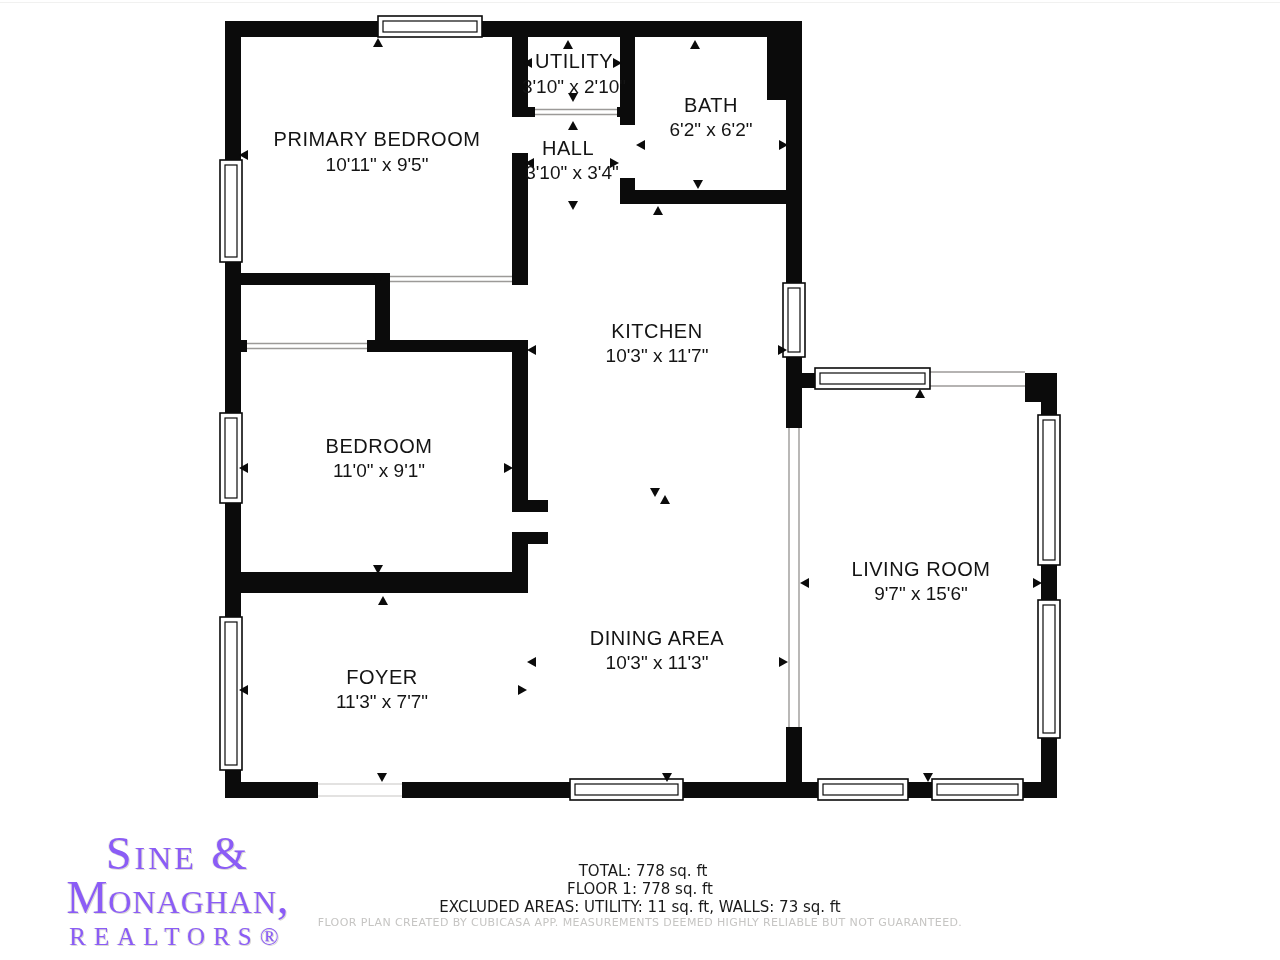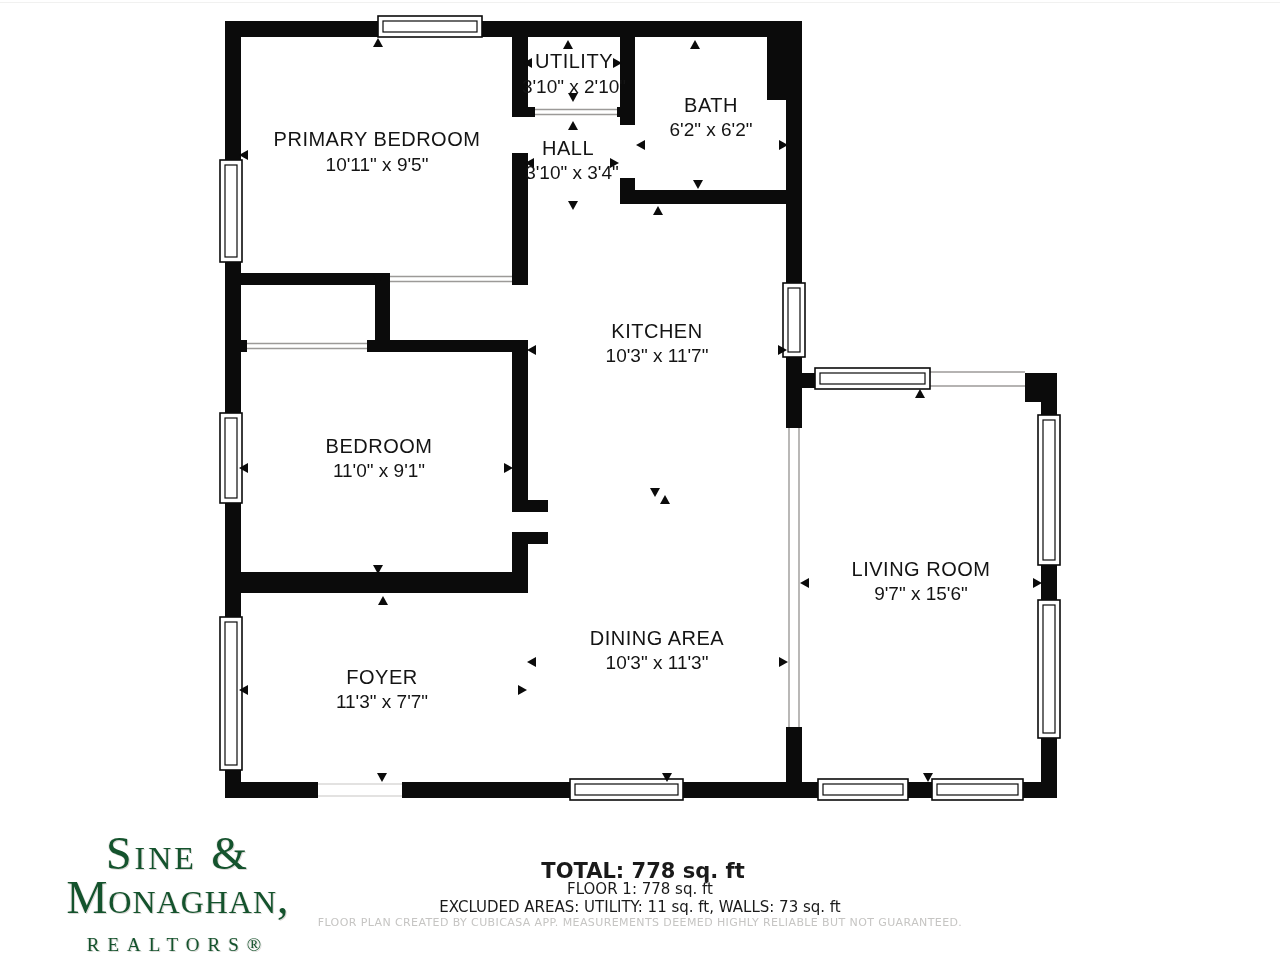--- a/index.html
+++ b/index.html
@@ -11,28 +11,28 @@
   svg .gap{fill:#ffffff;}
   svg .wo{fill:#ffffff;stroke:#0b0b0b;stroke-width:1.6;}
   svg .wi{fill:none;stroke:#0b0b0b;stroke-width:1.2;}
   svg .op{stroke:#9c9a98;stroke-width:1.4;fill:none;}
   svg .thr{stroke:#c7c5c3;stroke-width:1.2;fill:none;}
   svg text{text-anchor:middle;fill:#141414;}
   svg .rn{font:20px "Liberation Sans",sans-serif;letter-spacing:.5px;}
   svg .rd{font:19px "Liberation Sans",sans-serif;}
   svg .arr{fill:#0b0b0b;}
   .logo{position:absolute;left:28px;top:832px;width:300px;text-align:center;
-        font-family:"Liberation Serif",serif;color:#14532d;
+        font-family:"Liberation Serif",serif;color:#8b5cf6;
         text-shadow:1px 1px 0 #dbd9d7,-1px 0 0 #eceae8;user-select:none;}
   .logo .l1{font-size:46px;line-height:44px;font-variant:small-caps;letter-spacing:3px;}
   .logo .l2{font-size:46px;line-height:44px;font-variant:small-caps;letter-spacing:1px;}
-  .logo .l3{font-size:19px;line-height:26px;letter-spacing:8px;margin-top:12px;}
+  .logo .l3{font-size:25px;line-height:26px;letter-spacing:8px;margin-top:4px;}
   .summary{position:absolute;left:0;top:862px;width:100%;text-align:center;
            font-family:"DejaVu Sans",sans-serif;color:#1a1a1a;}
-  .summary .tot{font-size:21px;font-weight:bold;line-height:18px;padding-left:6px;}
+  .summary .tot{font-size:15px;font-weight:normal;line-height:18px;padding-left:6px;}
   .summary .flr{font-size:15px;line-height:18px;}
   .summary .exc{font-size:15px;line-height:18px;}
   .summary .dis{font-size:11px;line-height:14px;color:#c6c5c3;letter-spacing:.4px;}
 </style>
 </head>
 <body>
 
 <div class="stage">
   <div class="hairline"></div>
 

